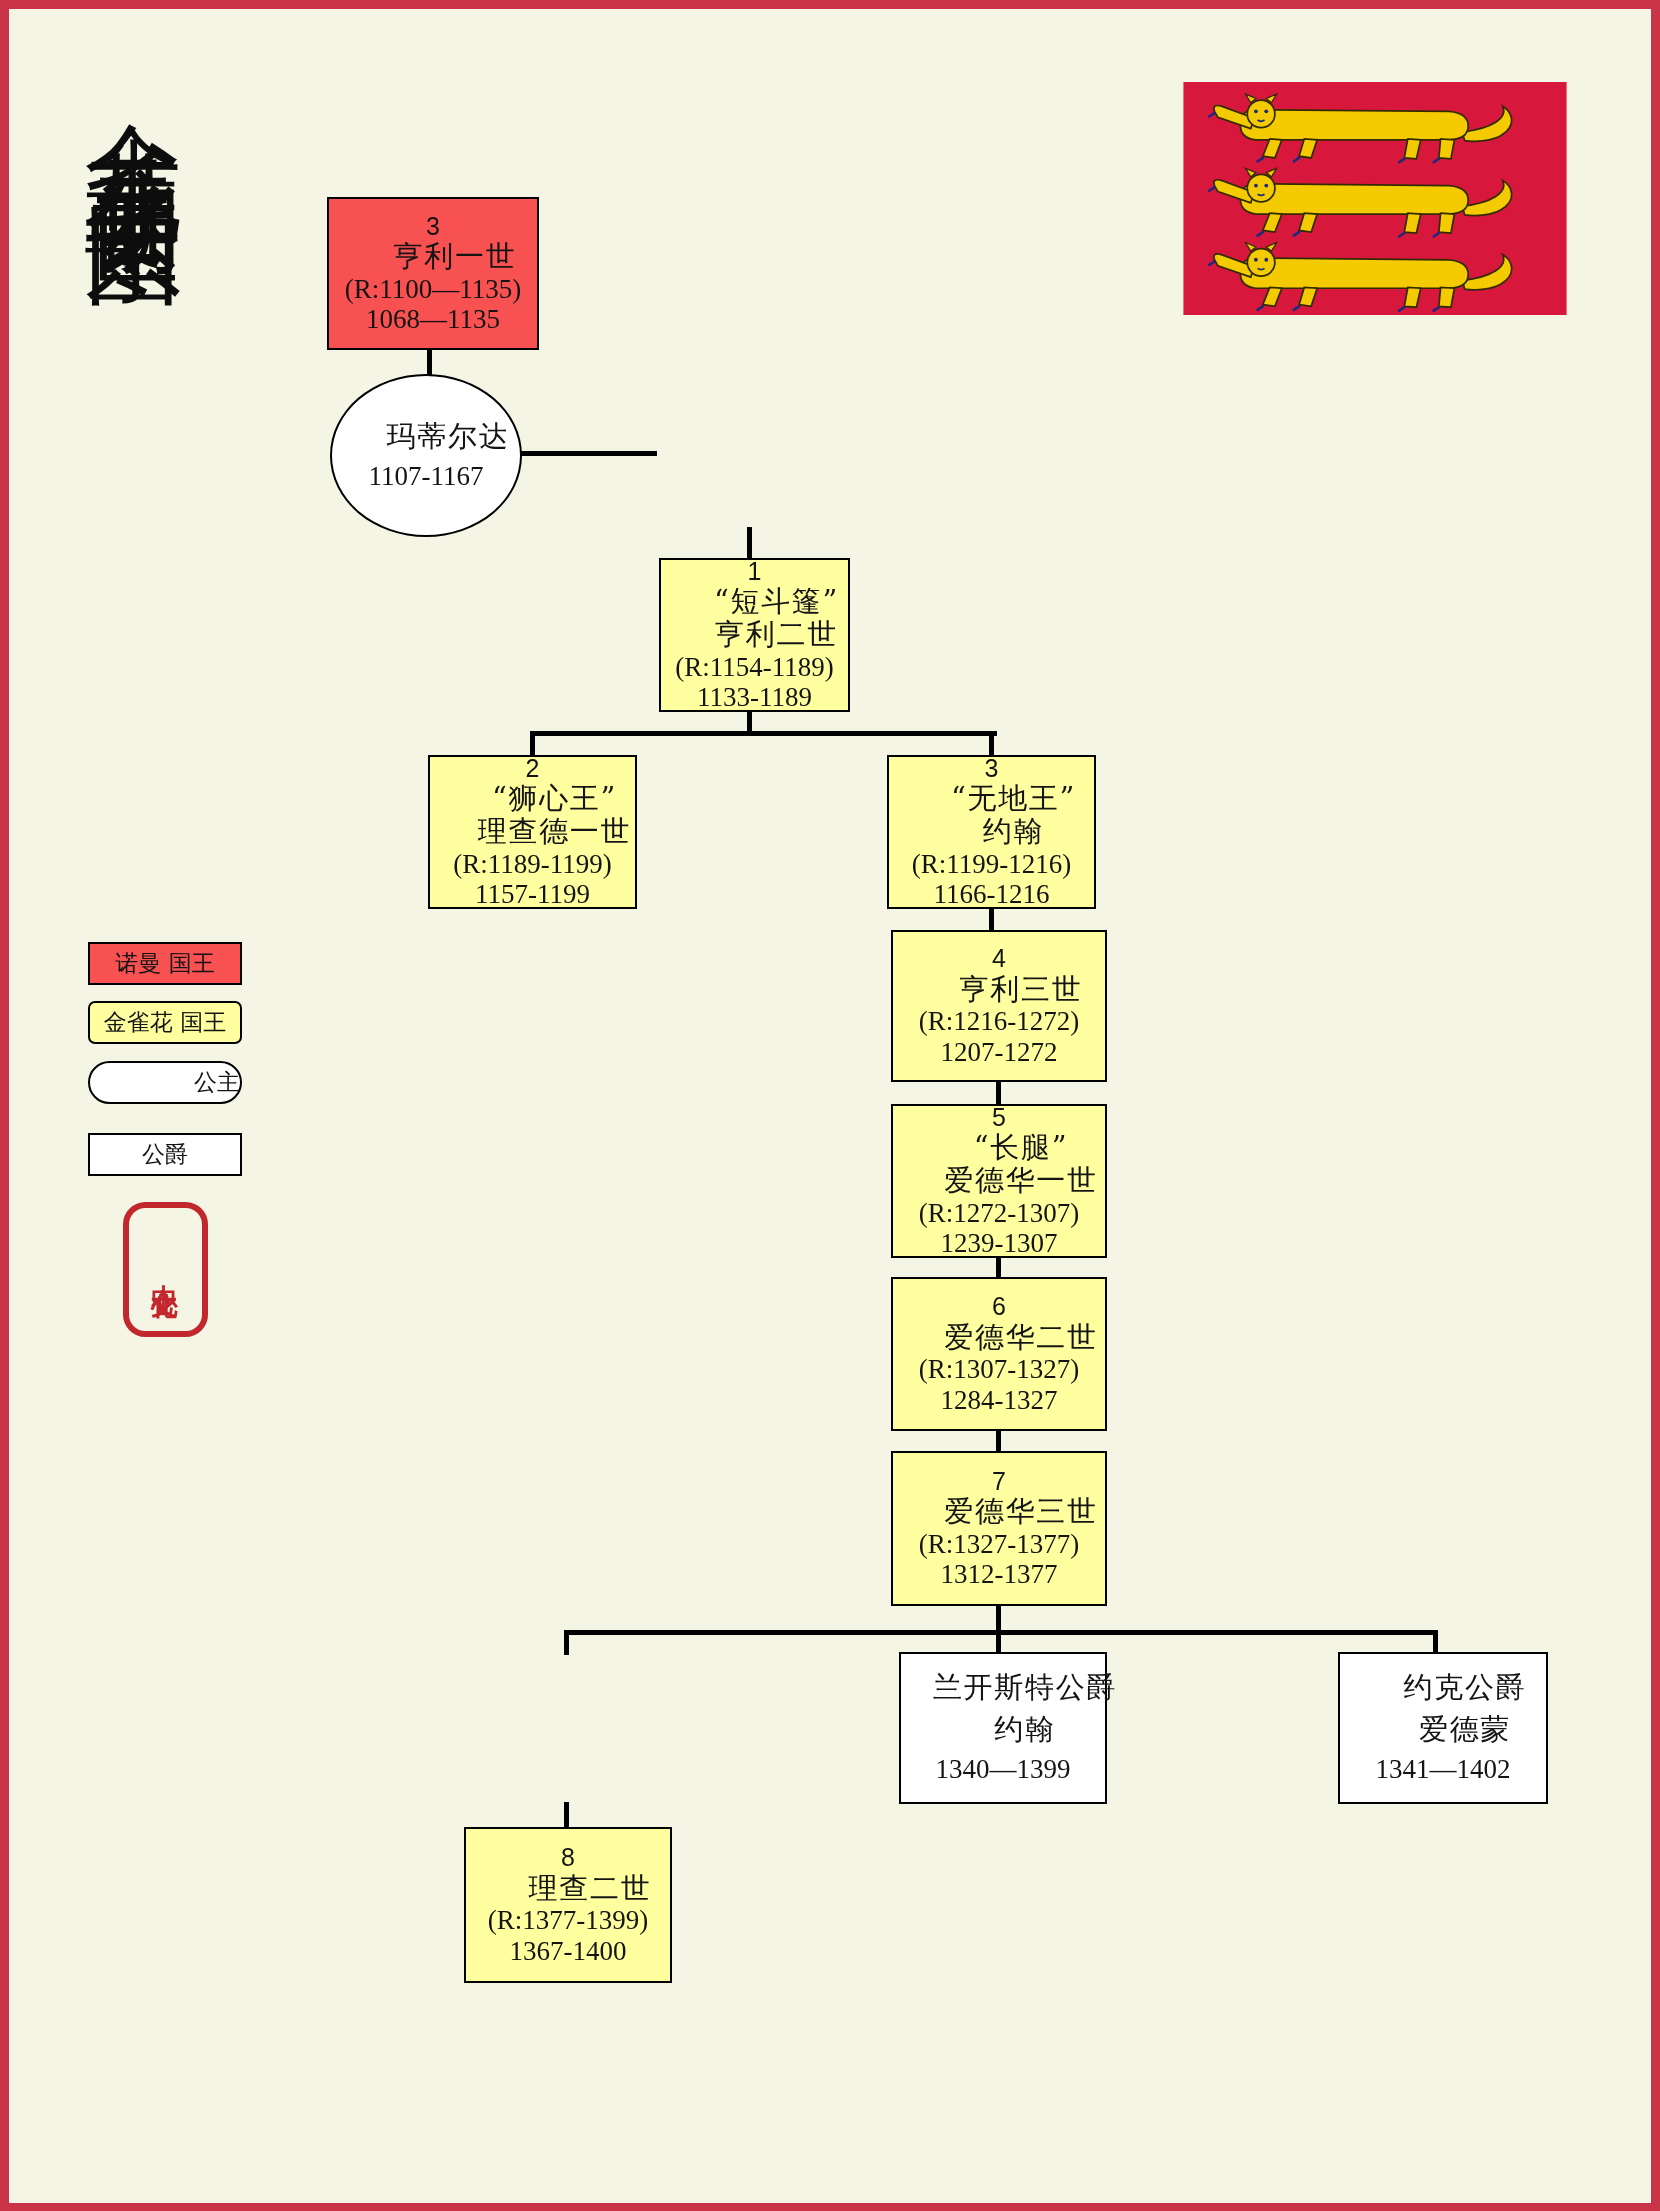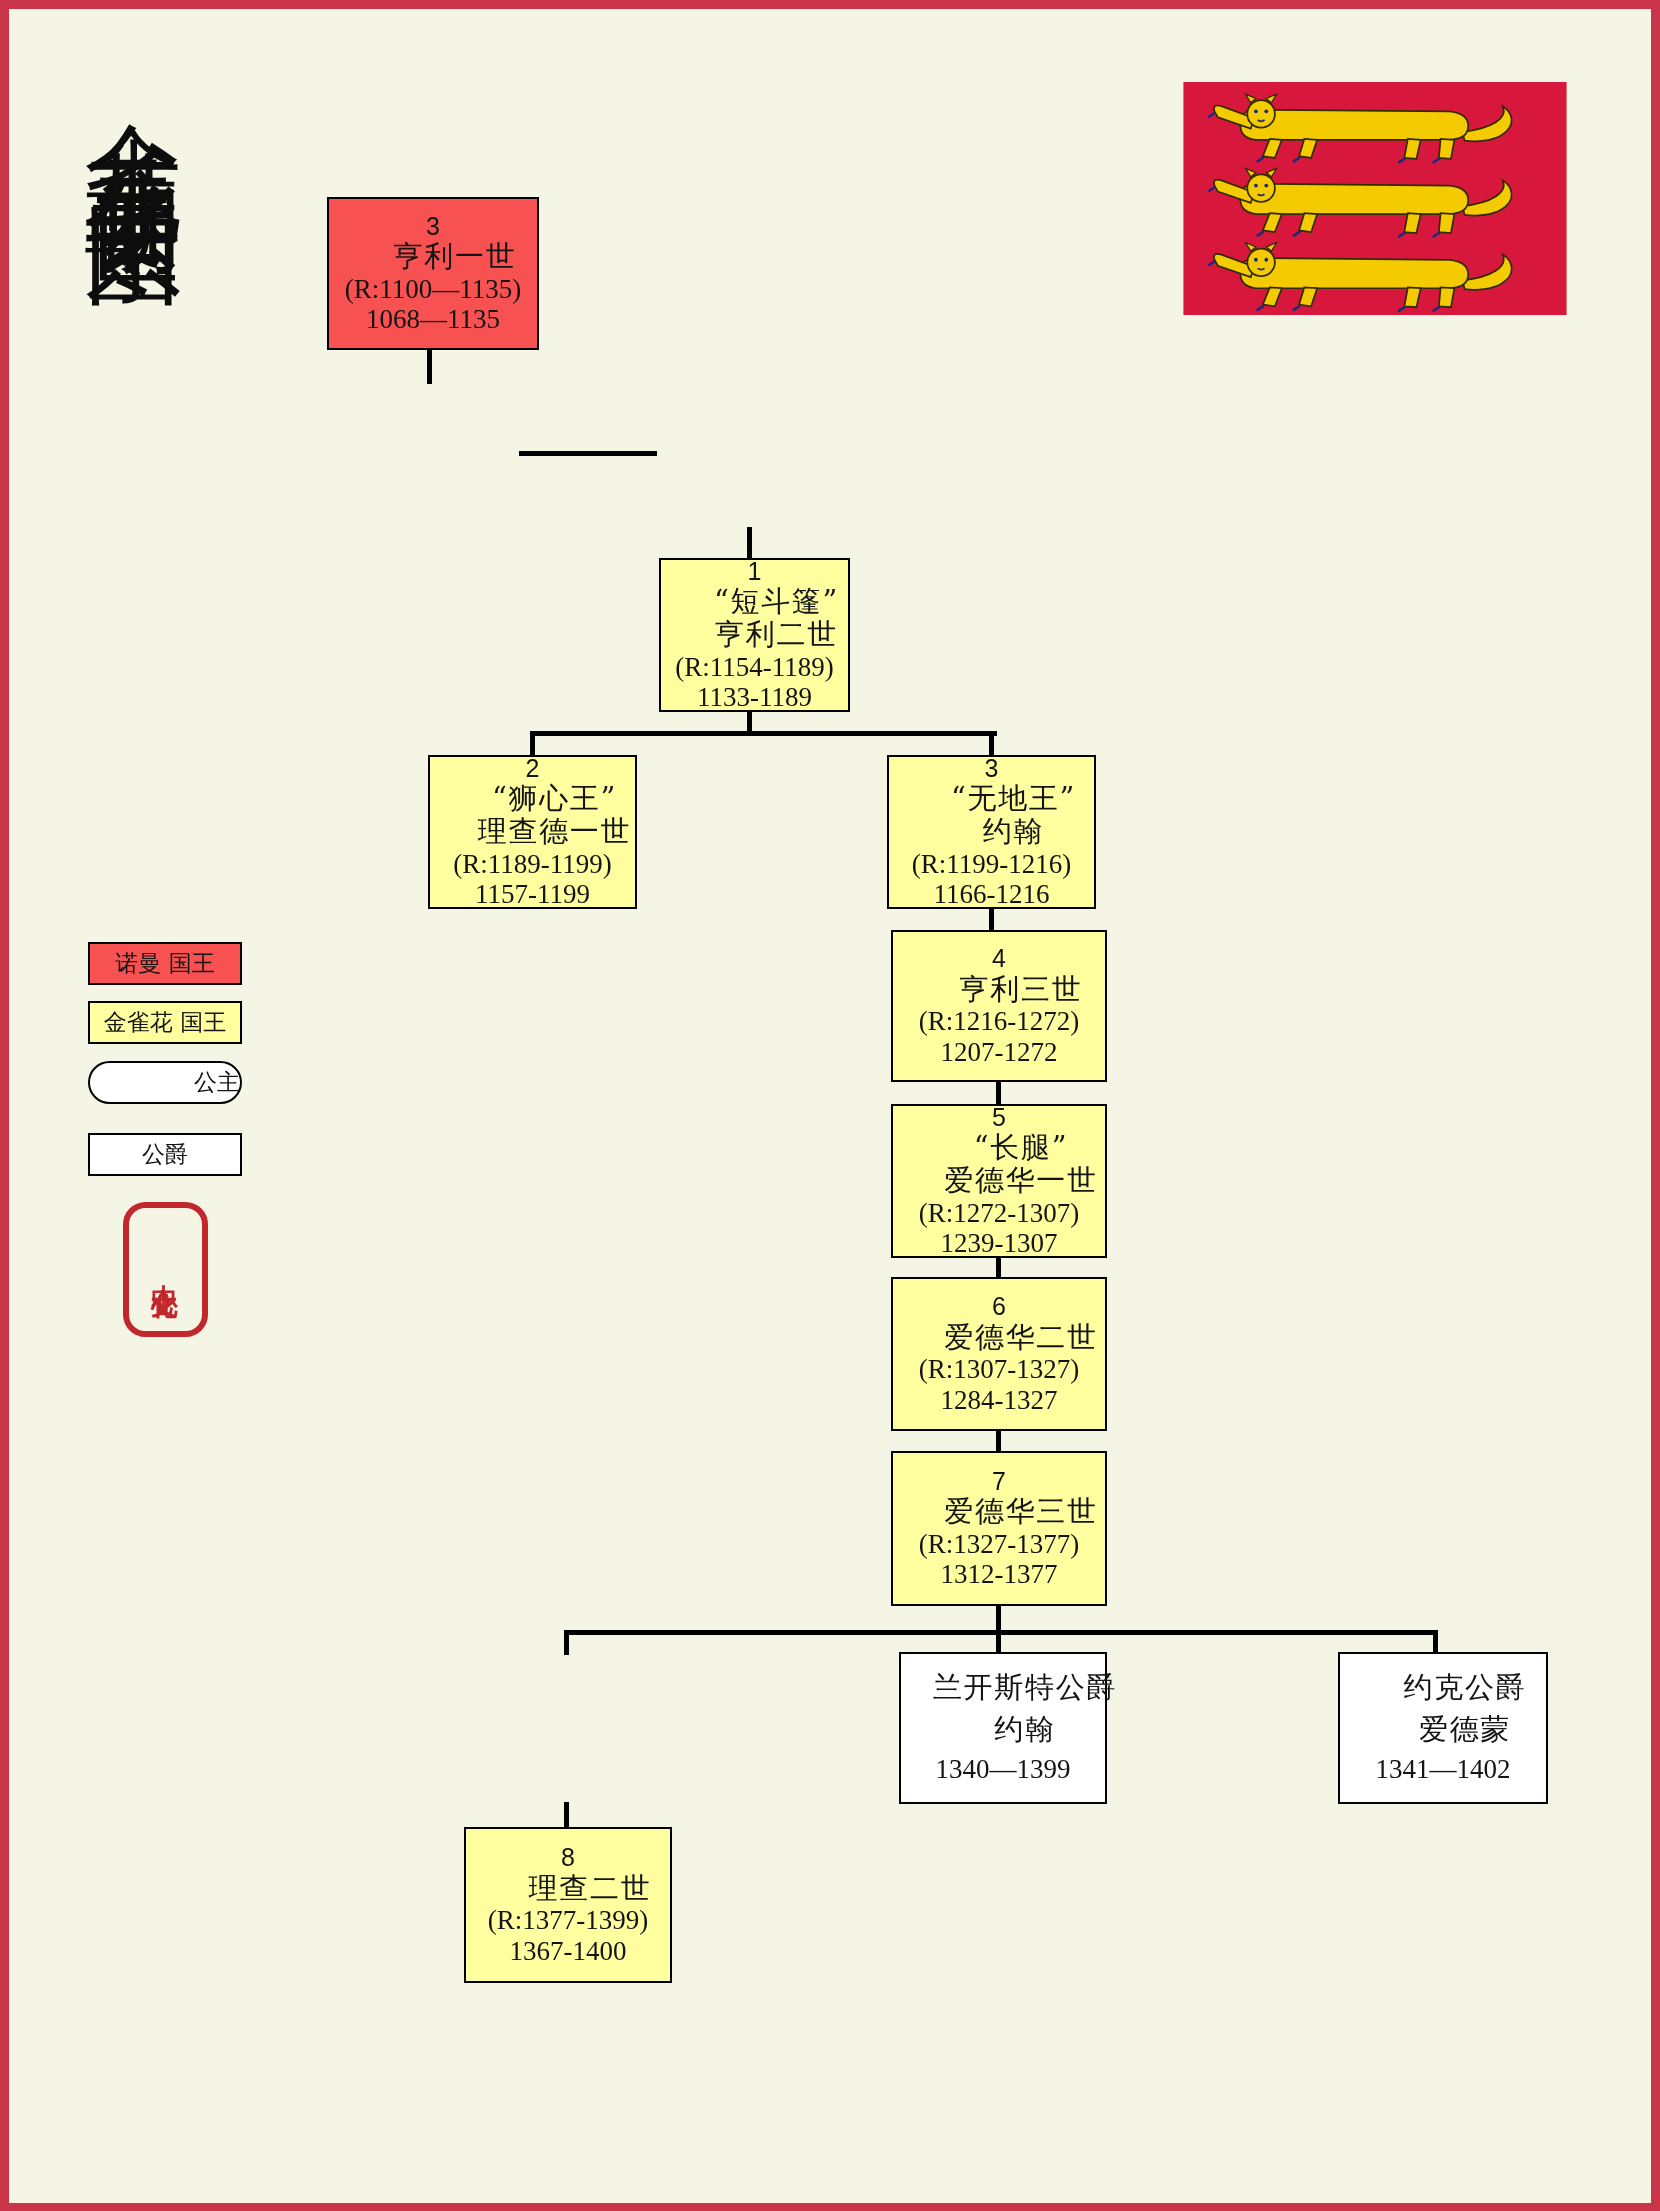--- a/index.html
+++ b/index.html
@@ -46,21 +46,21 @@
   
   .cline{position:absolute;background:#000;}
   
   .legend-item{
     position:absolute;left:88px;width:154px;height:43px;
     box-sizing:border-box;border:2.6px solid #000;background:#fff;
     display:flex;align-items:center;justify-content:center;
     font-size:23px;color:#141414;
   }
   .legend-item.red{background:#f85151;}
-  .legend-item.yellow{background:#ffffa0;}
+  .legend-item.yellow{background:#ffffa0;border-radius:7px;}
   .legend-item.pill{border-radius:22.5px;justify-content:flex-end;}
   .stamp{
     position:absolute;left:123px;top:1202px;width:85px;height:135px;
     box-sizing:border-box;border:6px solid #c1272d;border-radius:22.5px;
     display:flex;align-items:center;justify-content:center;
     writing-mode:vertical-rl;text-orientation:upright;
     color:#c1272d;font-size:26px;font-weight:bold;letter-spacing:2.6px;
   }
 </style>
 </head>
@@ -111,20 +111,24 @@
   <div class="cline" style="left:1433px;top:1630px;width:5.2px;height:25px"></div>
   <div class="cline" style="left:564px;top:1802px;width:5.2px;height:28.5px"></div>
 
   <div class="node red" style="left:327px;top:197px;width:212px;height:153px">
     <span class="line num">3</span>
     <span class="line cname">亨利一世</span>
     <span class="line reign">(R:1100—1135)</span>
     <span class="line life">1068—1135</span>
   </div>
 
+  <div class="node ellipse roomy" style="left:330px;top:374px;width:192px;height:163px">
+    <span class="line cname">玛蒂尔达</span>
+    <span class="line life">1107-1167</span>
+  </div>
 
 
   <div class="node yellow" style="left:659px;top:558px;width:191px;height:154px">
     <span class="line num">1</span>
     <span class="line epithet">“短斗篷”</span>
     <span class="line cname">亨利二世</span>
     <span class="line reign">(R:1154-1189)</span>
     <span class="line life">1133-1189</span>
   </div>
 

